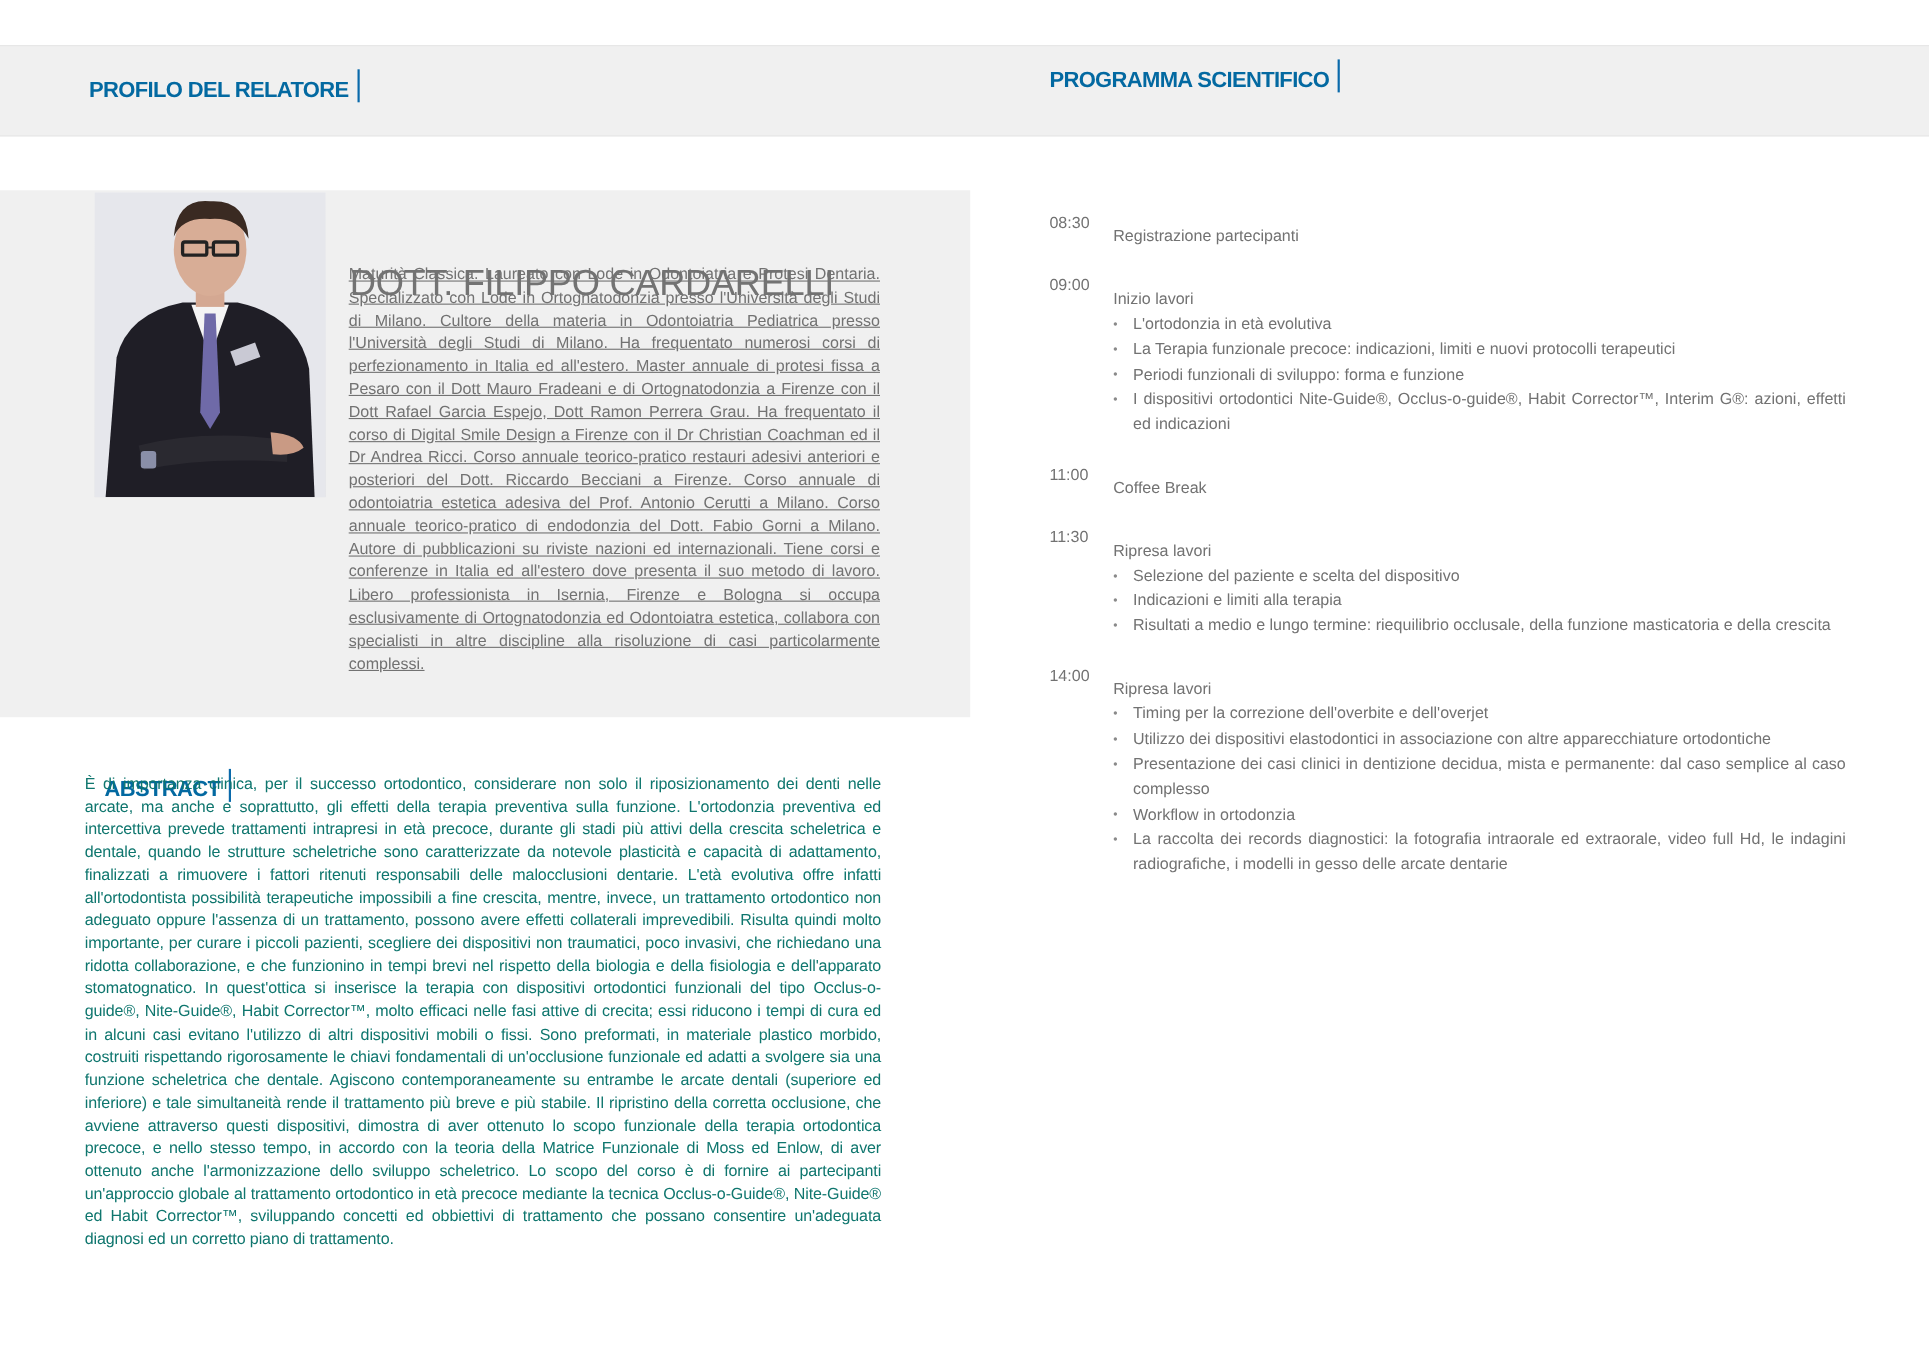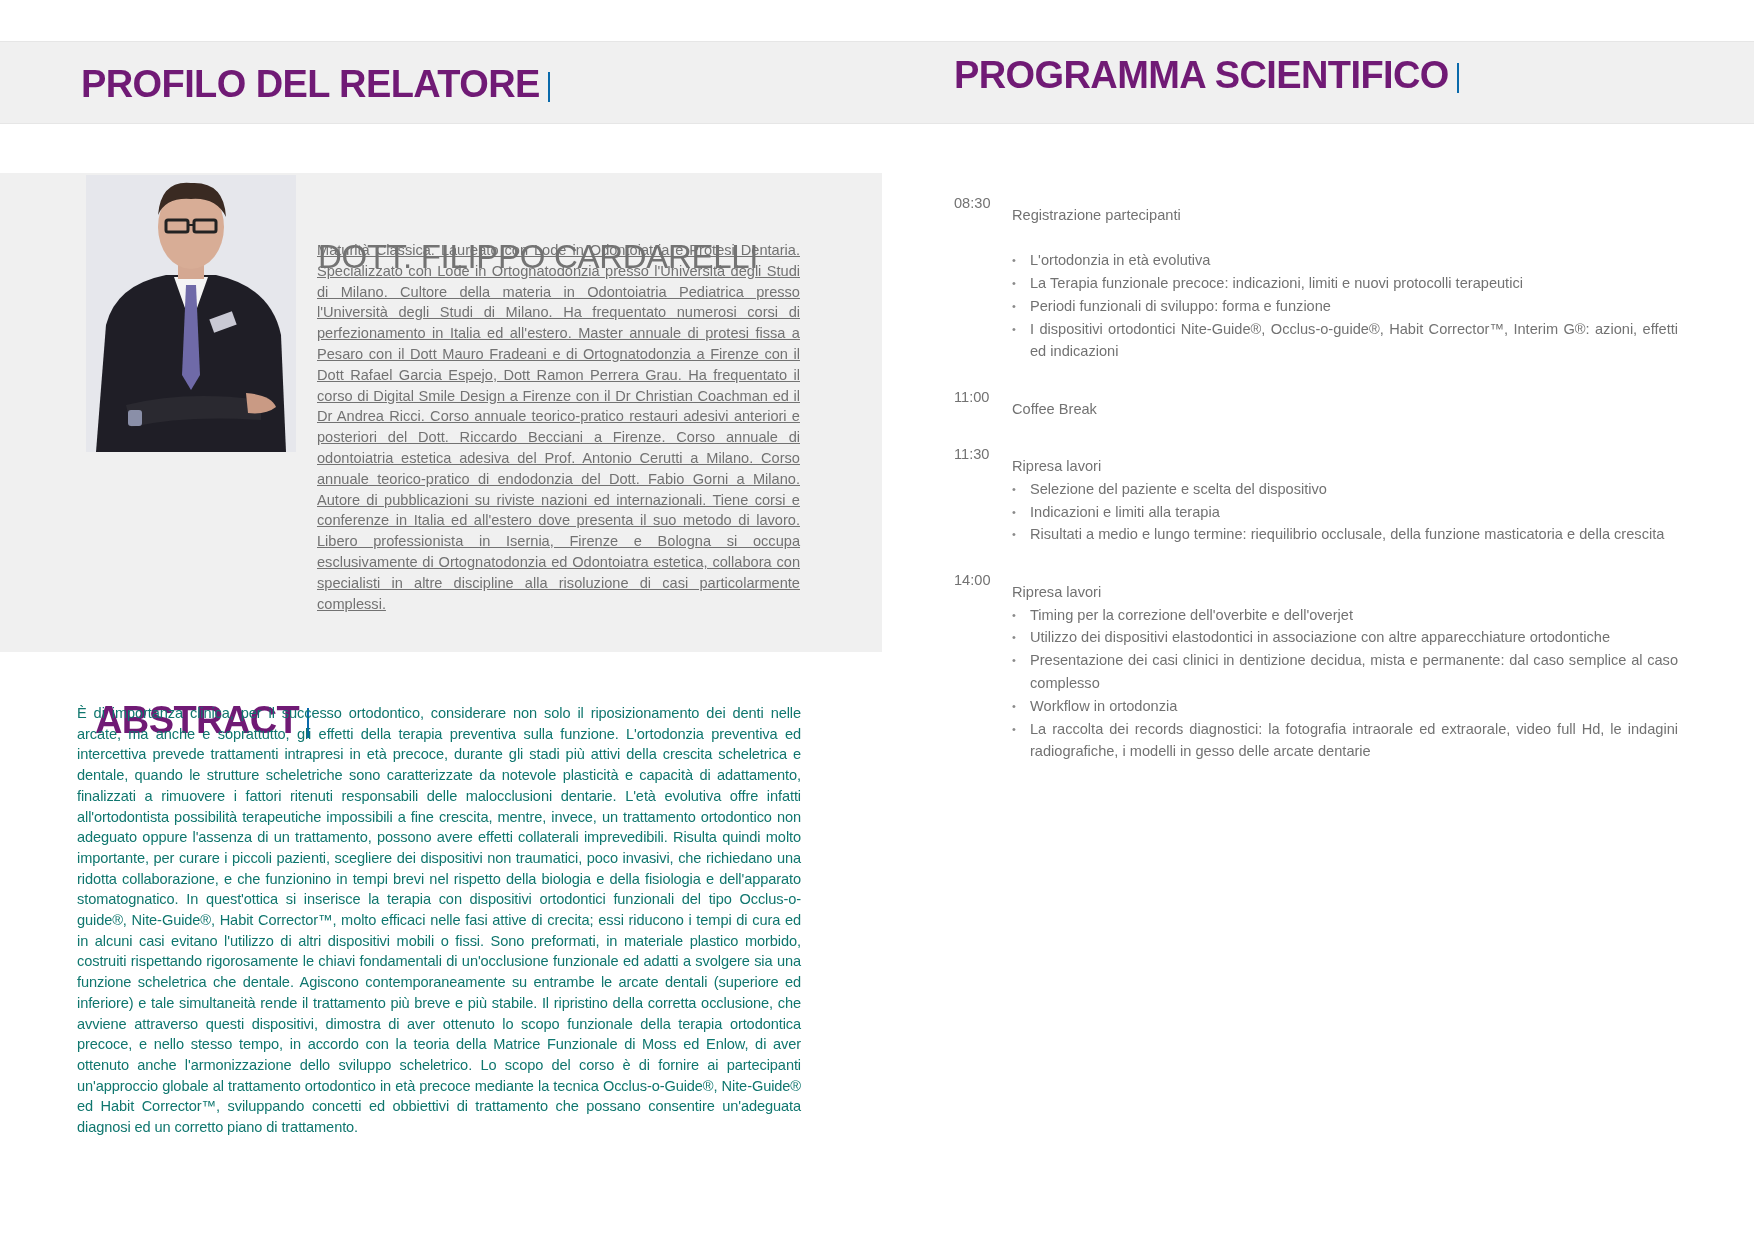--- a/index.html
+++ b/index.html
@@ -1,21 +1,21 @@
 <!DOCTYPE html>
 <html><head>
 <meta charset="utf-8">
 <style>
   html, body { margin:0; padding:0; }
   body { width:1754px; height:1241px; background:#ffffff; position:relative; overflow:hidden;
          font-family:"Liberation Sans", sans-serif; color:#6a6a6a; }
   .band { position:absolute; left:0; top:41px; width:1754px; height:81px; background:#f0f0f0;
           border-top:1px solid #e6e6e6; border-bottom:1px solid #e6e6e6; }
   .sec-title { position:absolute; font-family:"Liberation Sans", sans-serif; font-weight:bold;
-               color:#701a75; font-size:38px; letter-spacing:-0.6px; white-space:nowrap; }
+               color:#0369a1; font-size:20px; letter-spacing:-0.6px; white-space:nowrap; }
   .sec-title .bar { display:inline-block; width:2px; height:30px; background:#0a6aab;
                     margin-left:8px; vertical-align:-5px; }
   .bio-box { position:absolute; left:0; top:173px; width:882px; height:479px; background:#f0f0f0; }
   .photo { position:absolute; left:86px; top:175px; width:210px; height:277px;
            background:linear-gradient(180deg,#e9eaee 0%,#dfe0e5 100%); overflow:hidden; }
   .name { position:absolute; left:318px; top:190px; font-size:33px; color:#737373;
           letter-spacing:-0.3px; white-space:nowrap; font-weight:normal;margin-top:48px; }
   .bio-text { position:absolute; left:317px; top:240px; width:483px; font-size:14.6px;
               line-height:20.8px; text-align:justify; color:#727272;text-decoration:underline; }
   .abstract-text { position:absolute; left:77px; top:703px; width:724px; font-size:14.6px;
@@ -66,20 +66,24 @@
 <div class="abstract-text">È di importanza clinica, per il successo ortodontico, considerare non solo il riposizionamento dei denti nelle arcate, ma anche e soprattutto, gli effetti della terapia preventiva sulla funzione. L'ortodonzia preventiva ed intercettiva prevede trattamenti intrapresi in età precoce, durante gli stadi più attivi della crescita scheletrica e dentale, quando le strutture scheletriche sono caratterizzate da notevole plasticità e capacità di adattamento, finalizzati a rimuovere i fattori ritenuti responsabili delle malocclusioni dentarie. L'età evolutiva offre infatti all'ortodontista possibilità terapeutiche impossibili a fine crescita, mentre, invece, un trattamento ortodontico non adeguato oppure l'assenza di un trattamento, possono avere effetti collaterali imprevedibili. Risulta quindi molto importante, per curare i piccoli pazienti, scegliere dei dispositivi non traumatici, poco invasivi, che richiedano una ridotta collaborazione, e che funzionino in tempi brevi nel rispetto della biologia e della fisiologia e dell'apparato stomatognatico. In quest'ottica si inserisce la terapia con dispositivi ortodontici funzionali del tipo Occlus-o-guide®, Nite-Guide®, Habit Corrector™, molto efficaci nelle fasi attive di crecita; essi riducono i tempi di cura ed in alcuni casi evitano l'utilizzo di altri dispositivi mobili o fissi. Sono preformati, in materiale plastico morbido, costruiti rispettando rigorosamente le chiavi fondamentali di un'occlusione funzionale  ed adatti a svolgere sia  una funzione scheletrica che dentale. Agiscono contemporaneamente su entrambe le arcate dentali (superiore ed inferiore) e tale simultaneità rende il trattamento più breve e più stabile. Il ripristino della corretta occlusione, che avviene attraverso questi dispositivi, dimostra di aver ottenuto lo scopo funzionale della terapia ortodontica precoce, e nello stesso tempo, in accordo con la teoria della Matrice Funzionale di Moss ed Enlow, di aver ottenuto anche l'armonizzazione dello sviluppo scheletrico. Lo scopo del corso è di fornire ai partecipanti un'approccio globale al trattamento ortodontico in età precoce mediante la tecnica Occlus-o-Guide®, Nite-Guide® ed Habit Corrector™, sviluppando concetti ed obbiettivi di trattamento che possano consentire un'adeguata diagnosi ed un corretto piano di trattamento.</div>
 
 <div class="program" id="program">
     <div class="slot">
       <div class="slot-head">
         <span class="slot-time">08:30</span>
         <span class="slot-title">Registrazione partecipanti</span>
       </div>
     </div>
     <div class="slot">
+      <div class="slot-head">
+        <span class="slot-time">09:00</span>
+        <span class="slot-title">Inizio lavori</span>
+      </div>
       <ul>
         <li><span class="bullet">•</span><span>L'ortodonzia  in età evolutiva</span></li>
         <li><span class="bullet">•</span><span>La Terapia funzionale precoce: indicazioni, limiti e nuovi protocolli terapeutici</span></li>
         <li><span class="bullet">•</span><span>Periodi funzionali di sviluppo: forma e funzione</span></li>
         <li><span class="bullet">•</span><span>I dispositivi ortodontici  Nite-Guide®, Occlus-o-guide®, Habit Corrector™, Interim G®: azioni, effetti ed indicazioni</span></li>
       </ul>
     </div>
     <div class="slot">
       <div class="slot-head">
         <span class="slot-time">11:00</span>

